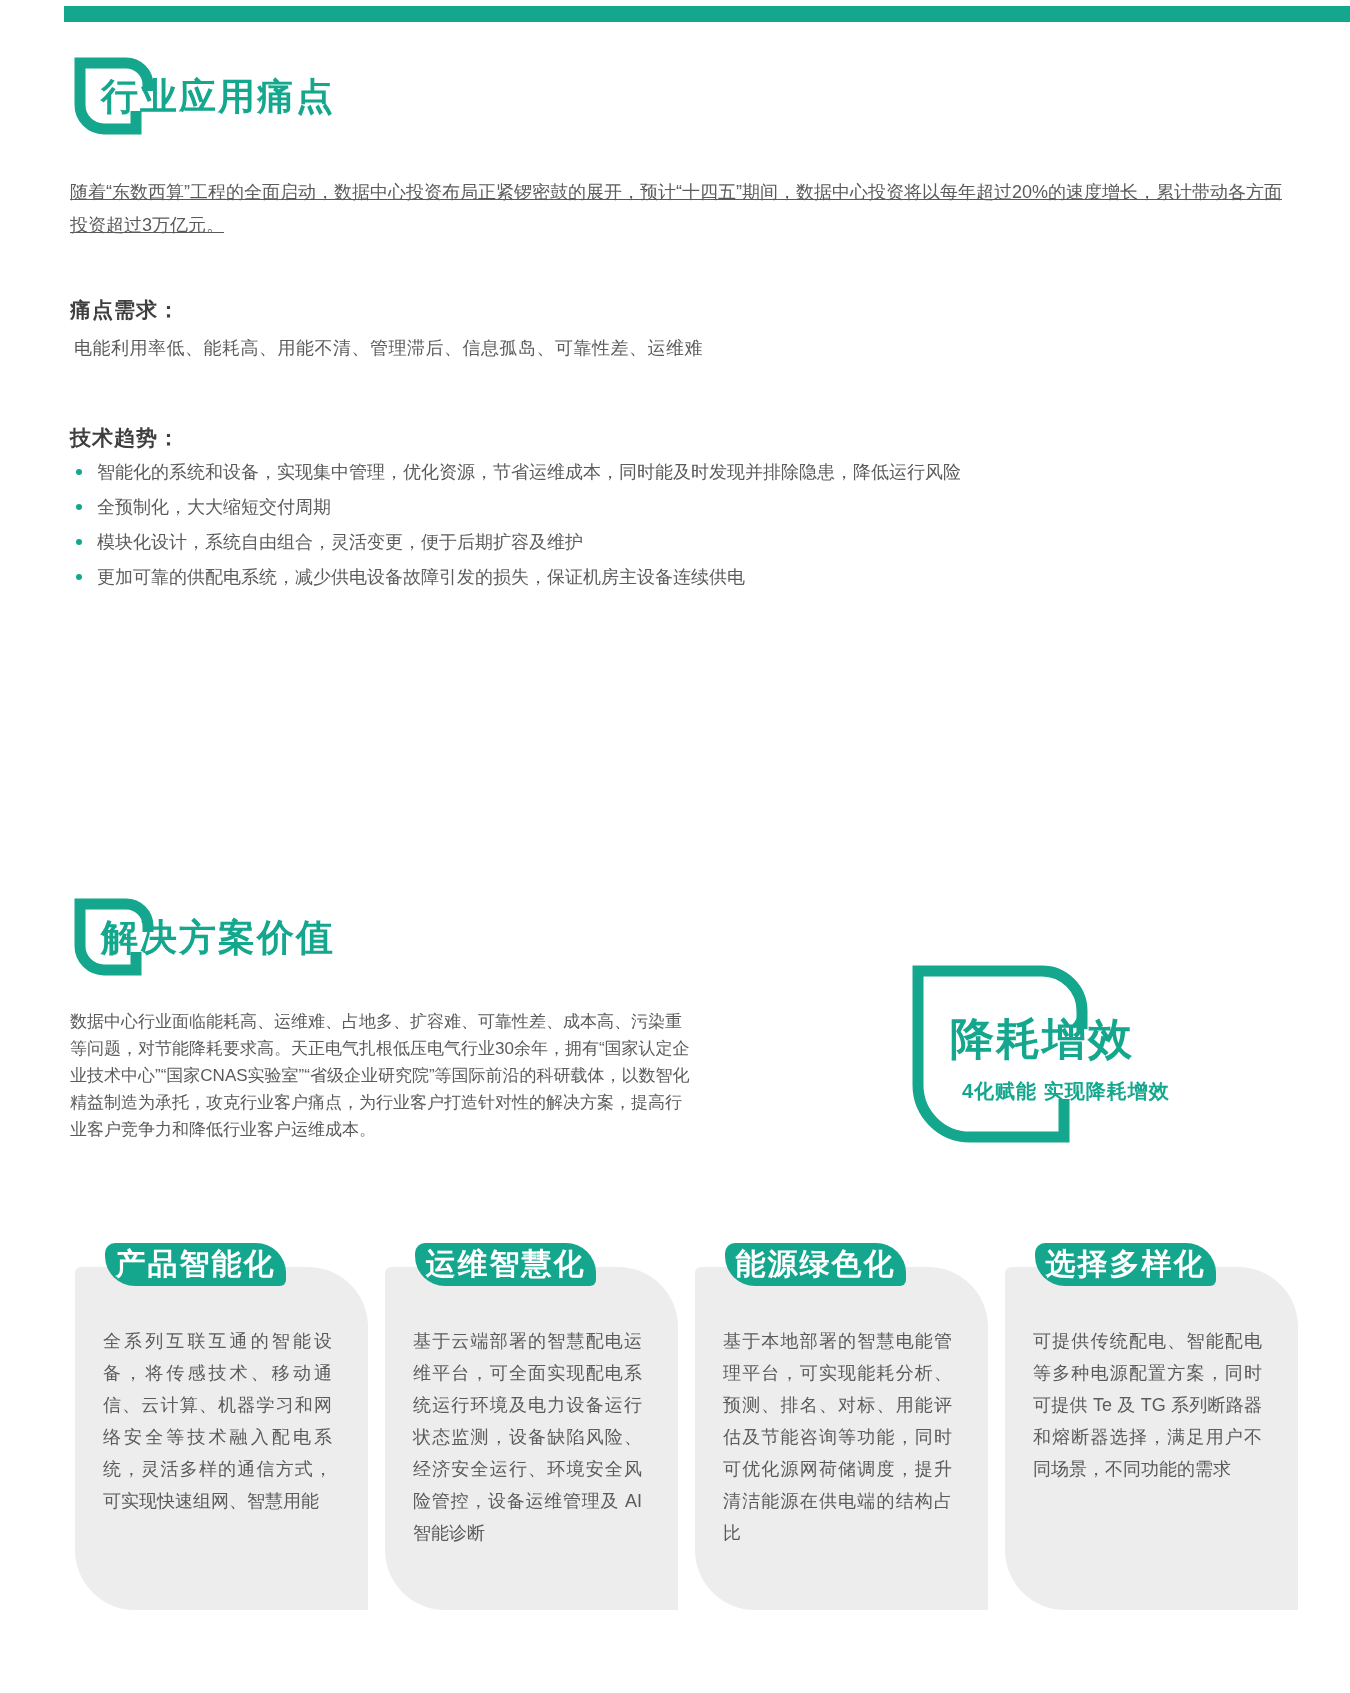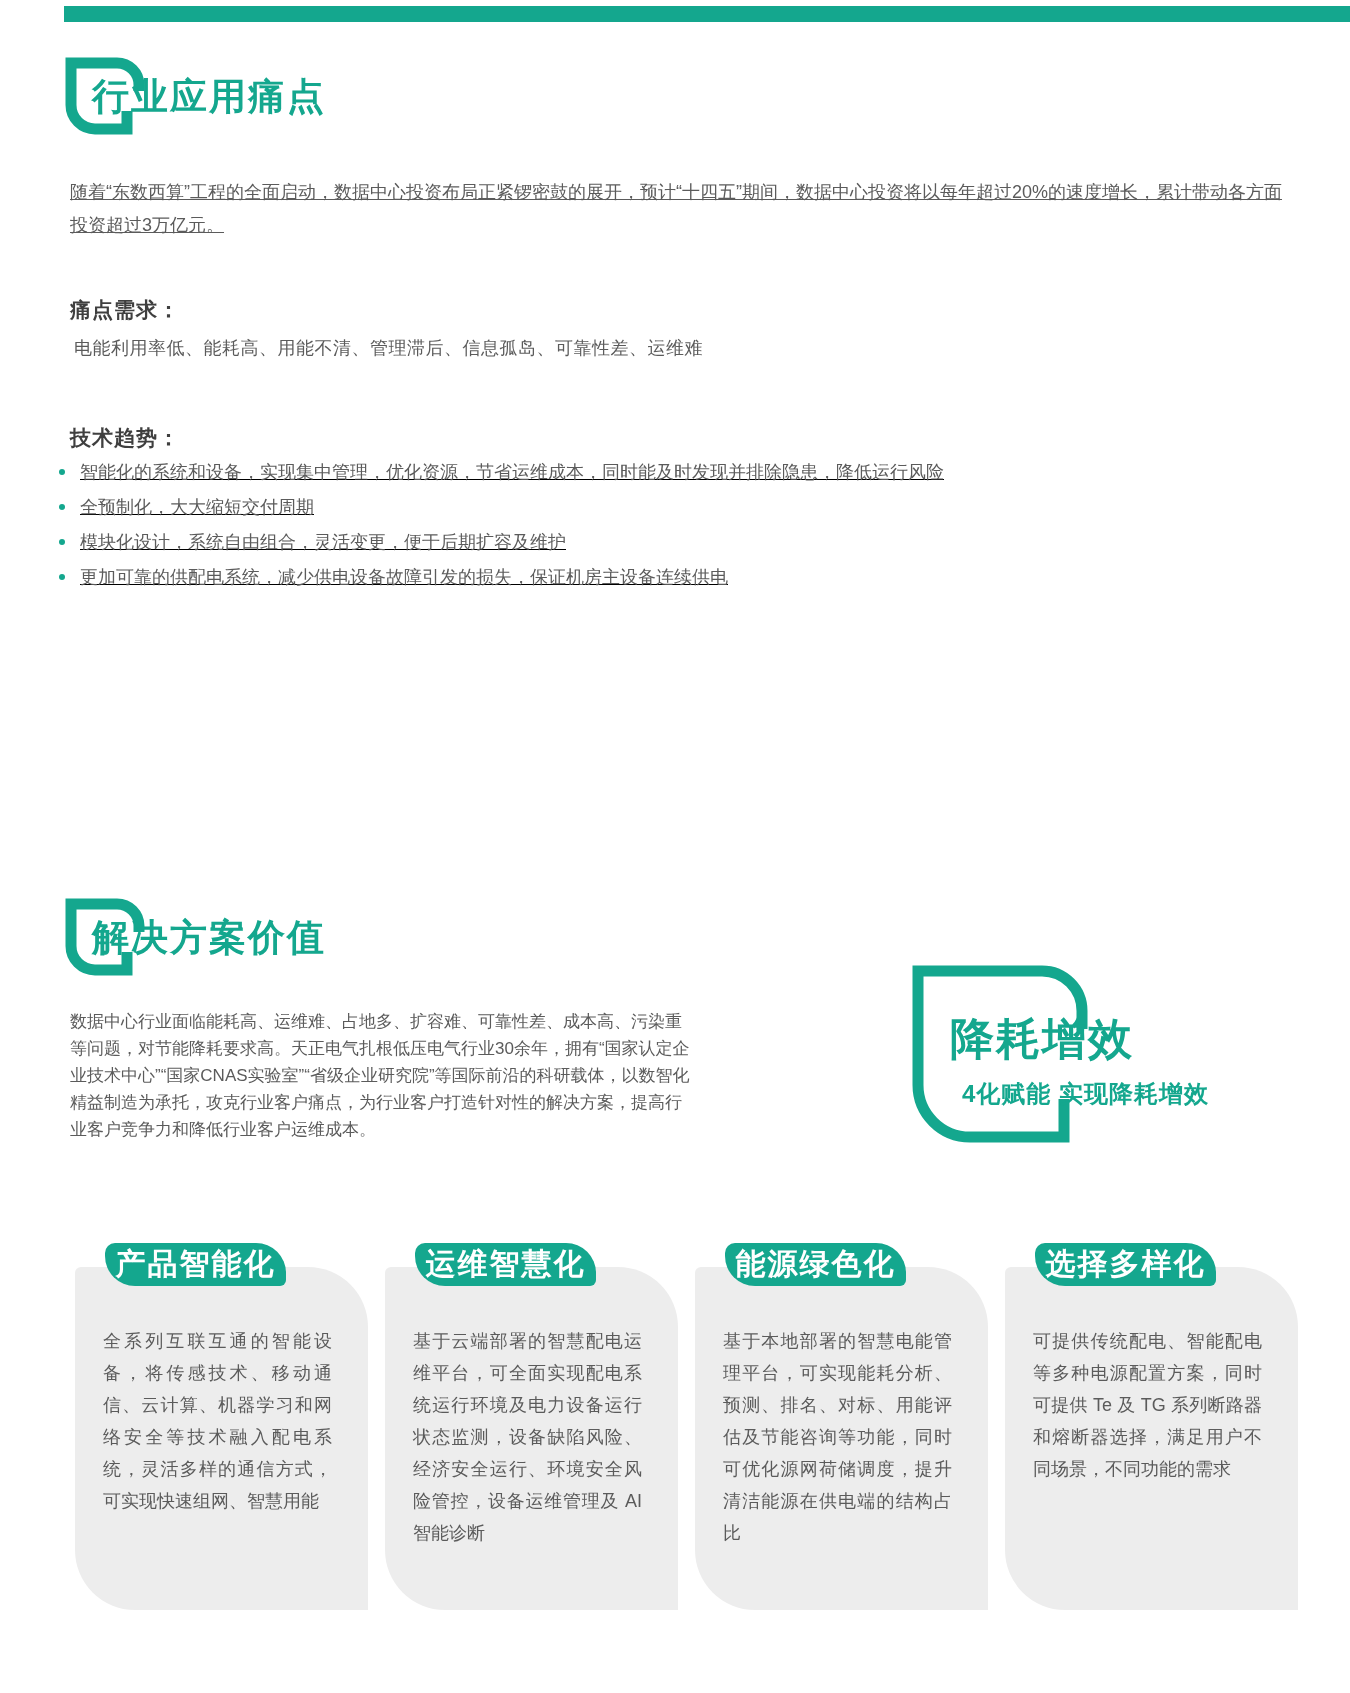--- a/index.html
+++ b/index.html
@@ -8,21 +8,21 @@
     --head-gray:#3f3f3f;
     --card-bg:#ededed;
   }
   *{margin:0;padding:0;box-sizing:border-box;}
   html,body{background:#fff;}
   body{
     width:1350px;height:1693px;position:relative;overflow:hidden;
     font-family:"Liberation Sans","DejaVu Sans",sans-serif;
   }
   .topbar{position:absolute;top:6px;left:64px;right:0;height:16px;background:var(--teal);}
-  .sec-header{position:absolute;left:65px;height:78px;width:600px;}
+  .sec-header{position:absolute;left:74px;height:78px;width:600px;}
   .sec-header svg{position:absolute;left:0;top:0;}
   .sec-header h1{
     position:absolute;left:27px;top:15px;font-size:37px;font-weight:bold;
     color:var(--teal);letter-spacing:2px;white-space:nowrap;
   }
   #sec1-header{top:57px;}
   #sec2-header{top:898px;}
   .intro{
     position:absolute;top:176px;left:70px;width:1220px;
     font-size:18px;line-height:33px;color:var(--body-gray);text-decoration:underline;
@@ -30,40 +30,40 @@
   .sub-head{
     position:absolute;left:70px;font-size:21px;font-weight:bold;color:var(--head-gray);
     letter-spacing:1px;
   }
   #pain-head{top:296px;}
   #trend-head{top:424px;}
   .pain-text{
     position:absolute;top:336px;left:74px;font-size:18px;color:var(--body-gray);
     letter-spacing:0.5px;
   }
-  .trend-list{position:absolute;top:462px;left:53px;width:1200px;list-style:none;text-decoration:underline;}
+  .trend-list{position:absolute;top:462px;left:70px;width:1200px;list-style:none;}
   .trend-list li{
     position:relative;padding-left:27px;font-size:18px;line-height:20px;
     margin-bottom:15px;color:var(--body-gray);
   }
   .trend-list li::before{
     content:"";position:absolute;left:6px;top:7px;width:6px;height:6px;
     border-radius:50%;background:var(--teal);
   }
   .body2{
     position:absolute;top:1008px;left:70px;width:622px;
     font-size:17px;line-height:27px;color:var(--body-gray);
   }
   .callout-bracket{position:absolute;left:912px;top:965px;}
   .callout-title{
     position:absolute;left:950px;top:1010px;font-size:44px;font-weight:bold;
     color:var(--teal);letter-spacing:2px;white-space:nowrap;
   }
   .callout-sub{
-    position:absolute;left:962px;top:1078px;font-size:24px;font-weight:bold;
+    position:absolute;left:962px;top:1078px;font-size:20px;font-weight:bold;
     color:var(--teal);letter-spacing:1px;white-space:nowrap;
   }
   .cards{position:absolute;top:1243px;left:75px;display:flex;gap:49px;}
   .card{position:relative;width:261px;padding-top:24px;}
   .card-body{
     width:293px;height:343px;background:var(--card-bg);
     border-radius:6px 60px 0 60px;
     padding:58px 36px 0 28px;
   }
   .card-body p{

